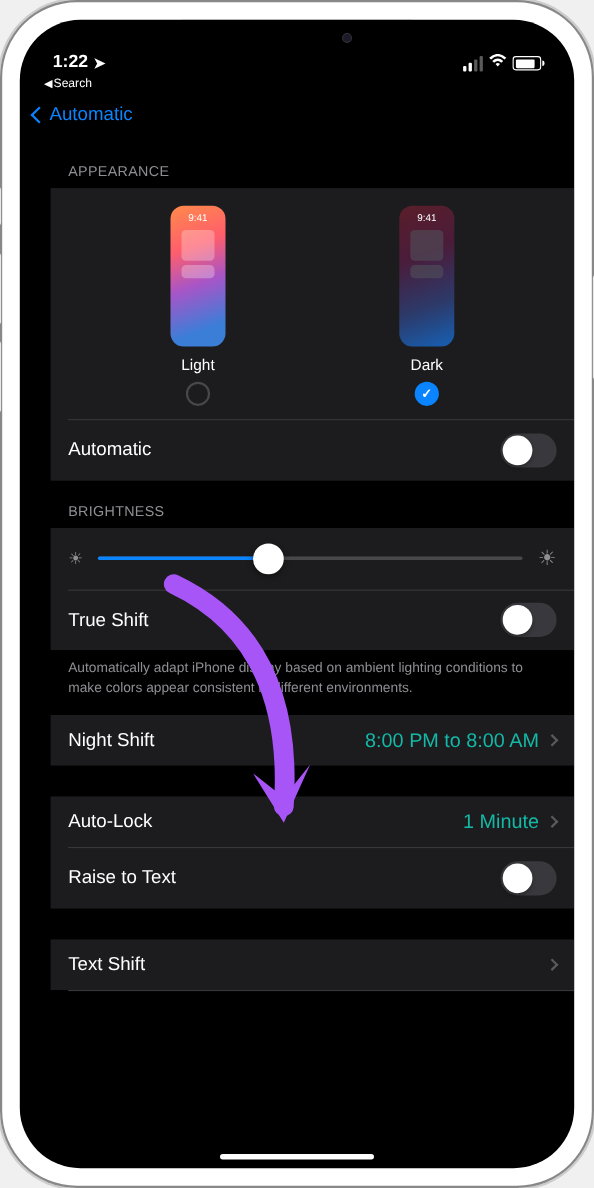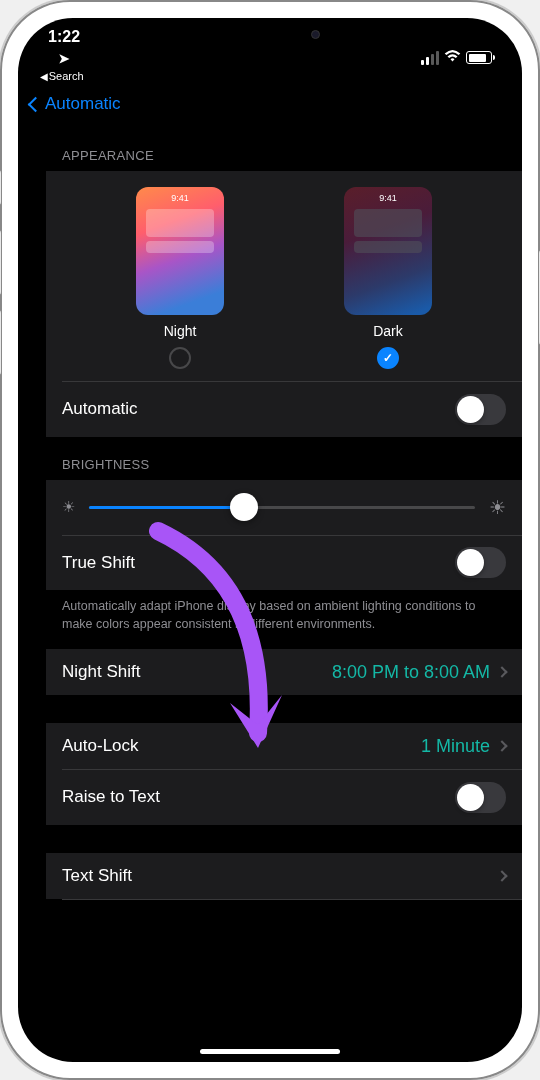--- a/index.html
+++ b/index.html
@@ -57,21 +57,21 @@
     .status-bar {
       height: 50px;
       display: flex;
       justify-content: space-between;
       align-items: flex-end;
       padding: 0 30px 2px;
       font-size: 16px;
       font-weight: 600;
       position: relative;
     }
-    .status-left { display: flex; align-items: center; gap: 5px; flex-direction: column; }
+    .status-left { display: flex; align-items: center; gap: 5px; }
     .loc-arrow { font-size: 13px; }
     .status-right { display: flex; align-items: center; gap: 5px; }
     .signal-bars { display: flex; gap: 2px; align-items: flex-end; }
     .sbar { width: 3px; background: #fff; border-radius: 1px; }
     .sbar.b1 { height: 5px; } .sbar.b2 { height: 8px; }
     .sbar.b3 { height: 11px; opacity: .35; } .sbar.b4 { height: 14px; opacity: .35; }
     .wifi-icon { font-size: 15px; }
     .battery {
       width: 26px; height: 13px; border: 1.5px solid #fff; border-radius: 3px;
       position: relative; padding: 1.5px;
@@ -104,21 +104,21 @@
     .section-header {
       font-size: 13px; color: #8e8e93; text-transform: uppercase;
       padding: 20px 16px 8px; letter-spacing: 0.3px;
     }
     .cell-group { background: #1c1c1e; }
     .appearance-row {
       display: flex; justify-content: space-around; padding: 16px 30px 12px;
     }
     .app-option { display: flex; flex-direction: column; align-items: center; gap: 8px; }
     .phone-thumb {
-      width: 88px; height: 128px; border-radius: 12px; position: relative;
+      width: 50px; height: 128px; border-radius: 12px; position: relative;
       overflow: hidden;
     }
     .thumb-light { background: linear-gradient(160deg, #ff8a4a 0%, #ff5e6c 30%, #a855c7 55%, #3b7ed8 85%); }
     .thumb-dark { background: linear-gradient(160deg, #5a1e2a 0%, #4a1c3a 35%, #2c3a6a 70%, #1a5aa8 95%); }
     .thumb-time { font-size: 9px; color: #fff; position: absolute; top: 6px; left: 50%; transform: translateX(-50%); font-weight: 500; }
     .thumb-widget {
       position: absolute; left: 10px; right: 10px; border-radius: 4px;
       background: rgba(255,255,255,0.28);
     }
     .tw1 { top: 22px; height: 28px; }
@@ -233,21 +233,21 @@
 
       <div class="section-header">APPEARANCE</div>
       <div class="cell-group">
         <div class="appearance-row">
           <div class="app-option">
             <div class="phone-thumb thumb-light">
               <div class="thumb-time">9:41</div>
               <div class="thumb-widget tw1"></div>
                 <div class="thumb-widget tw2"></div>
             </div>
-            <div class="app-label">Night</div>
+            <div class="app-label">Light</div>
             <div class="radio"></div>
           </div>
           <div class="app-option">
             <div class="phone-thumb thumb-dark">
               <div class="thumb-time">9:41</div>
               <div class="thumb-widget tw1"></div>
                 <div class="thumb-widget tw2"></div>
             </div>
             <div class="app-label">Dark</div>
             <div class="radio checked">

